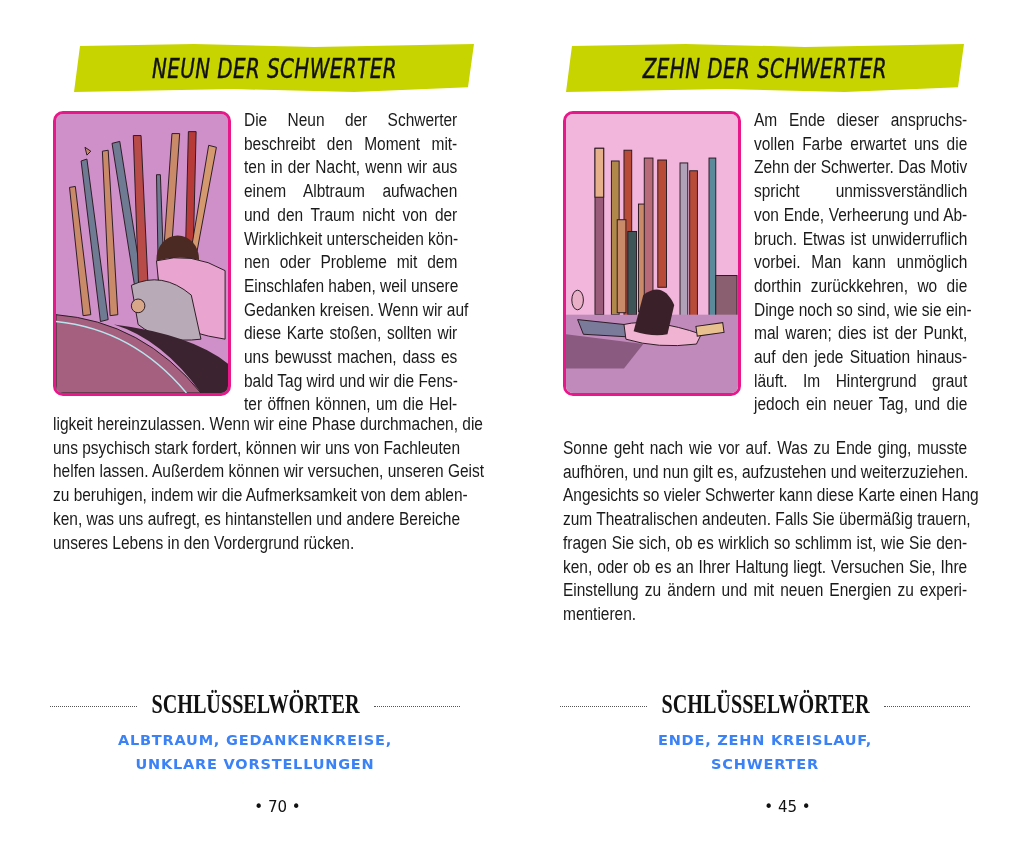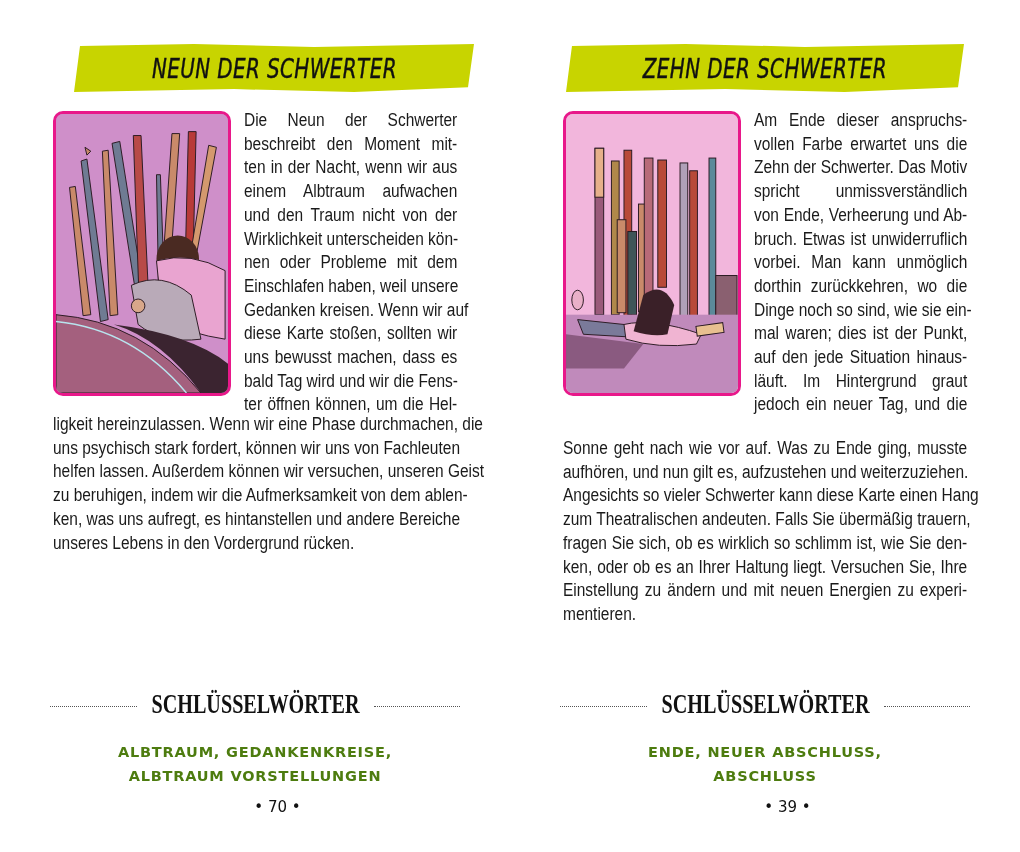--- a/index.html
+++ b/index.html
@@ -59,24 +59,24 @@
     display: flex; align-items: center; justify-content: space-between; gap: 2px;
   }
   .kw-dots { flex: 1; border-top: 1.5px dotted #555; height: 0; margin-top: 4px; }
   .kw-title {
     font-family: "Liberation Serif", "DejaVu Serif", serif;
     font-weight: bold; font-size: 28px; letter-spacing: 0px;
     transform: scaleX(0.72); display: inline-block; margin: 0 -28px;
     color: #111;
   }
   .kw-words {
-    margin-top: 20px;
+    margin-top: 8px;
     font-family: "DejaVu Sans", sans-serif; font-weight: bold;
     font-size: 14.5px; line-height: 24px; letter-spacing: 0.8px;
-    color: #4d7c0f;
+    color: #3b82f6;
   }
   .page-num {
     position: absolute; top: 798px; left: 0; width: 510px; text-align: center;
     font-family: "DejaVu Sans", sans-serif; font-size: 15px; color: #111; padding-left: 45px;
   }
 </style>
 </head>
 <body>
 
 <div class="page left">
@@ -138,21 +138,21 @@
   </div>
 
   <div class="kw-block">
     <div class="kw-head">
       <span class="kw-dots"></span>
       <span class="kw-title">SCHLÜSSELWÖRTER</span>
       <span class="kw-dots"></span>
     </div>
     <div class="kw-words">
       <div>ALBTRAUM, GEDANKENKREISE,</div>
-      <div>ALBTRAUM VORSTELLUNGEN</div>
+      <div>UNKLARE VORSTELLUNGEN</div>
     </div>
   </div>
 
   <div class="page-num">• 70 •</div>
 </div>
 
 <div class="page right">
   <div class="banner">
     <span class="banner-title">ZEHN DER SCHWERTER</span>
   </div>
@@ -214,19 +214,19 @@
     <span class="line narrow last" style="width:470px">mentieren.</span>
   </div>
 
   <div class="kw-block">
     <div class="kw-head">
       <span class="kw-dots"></span>
       <span class="kw-title">SCHLÜSSELWÖRTER</span>
       <span class="kw-dots"></span>
     </div>
     <div class="kw-words">
-      <div>ENDE, NEUER ABSCHLUSS,</div>
-      <div>ABSCHLUSS</div>
-    </div>
-  </div>
-
-  <div class="page-num">• 39 •</div>
+      <div>ENDE, ZEHN KREISLAUF,</div>
+      <div>SCHWERTER</div>
+    </div>
+  </div>
+
+  <div class="page-num">• 45 •</div>
 </div>
 
 </body></html>

